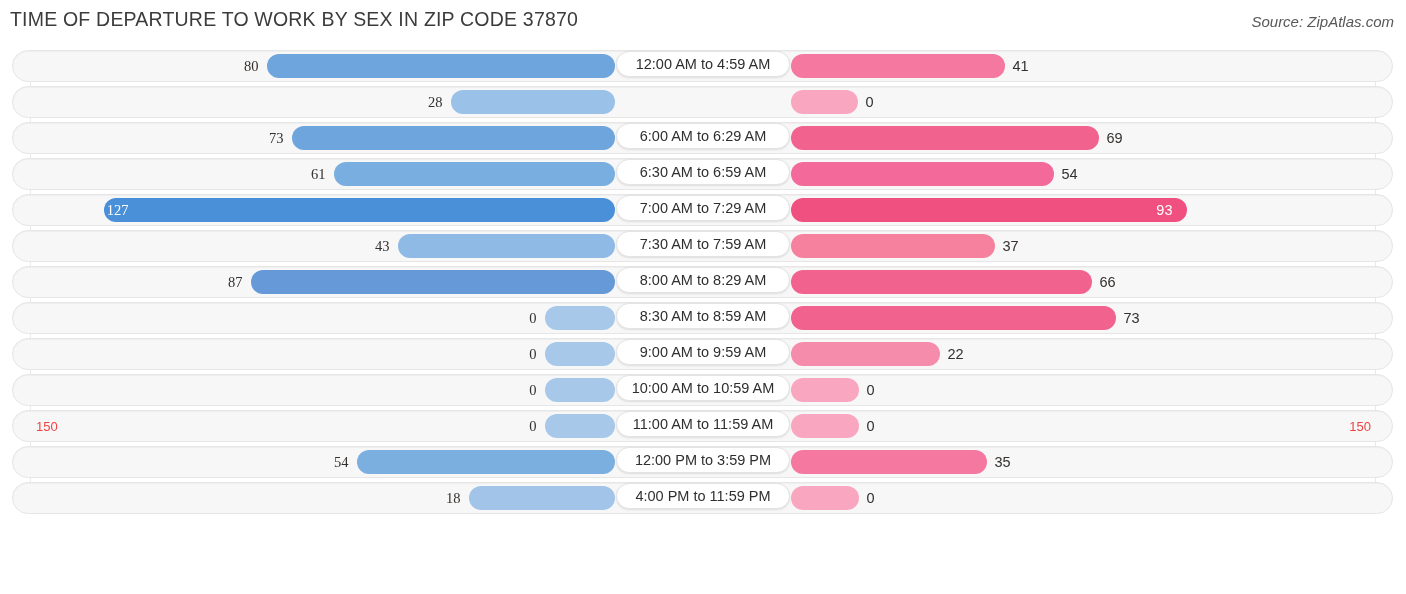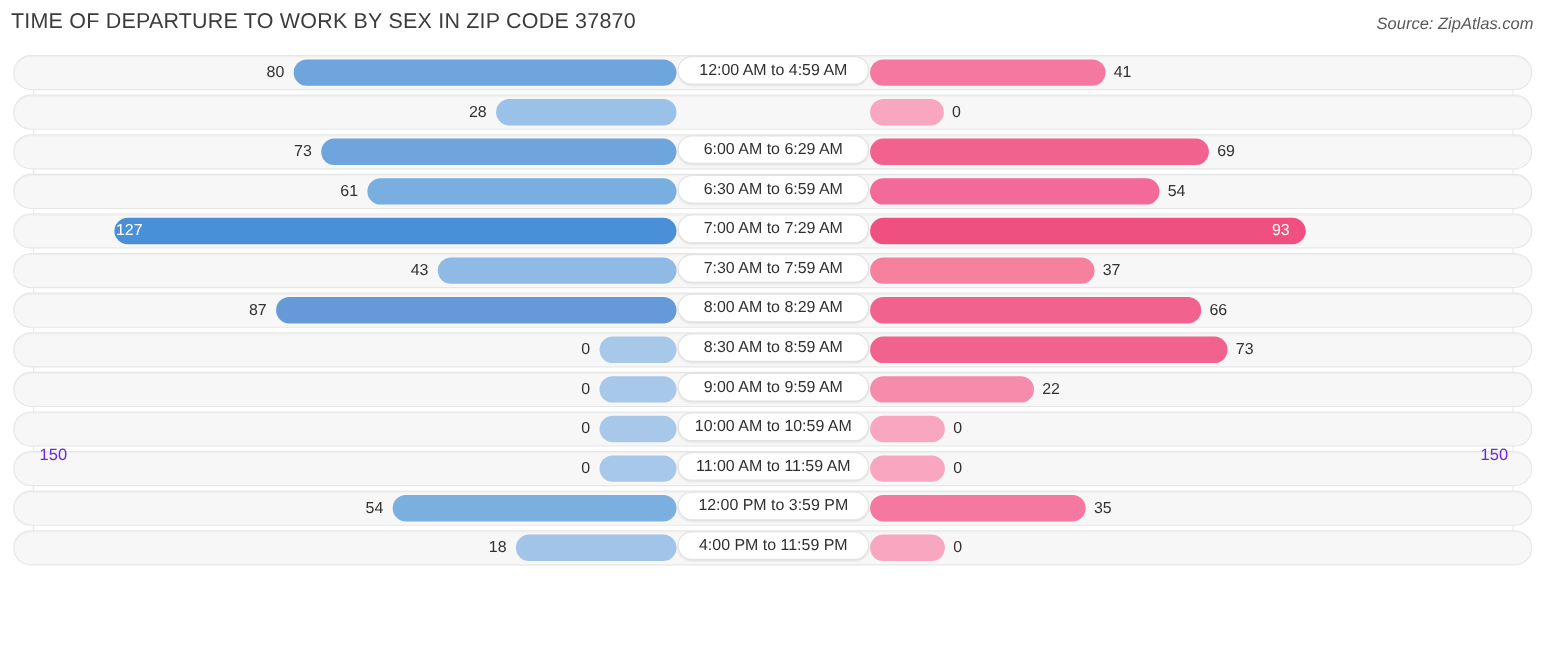--- a/index.html
+++ b/index.html
@@ -77,21 +77,21 @@
   .bar-female { left: 50%;  margin-left: 88px; }
 
   .val {
     position: absolute;
     top: 0; height: 24px;
     line-height: 24px;
     font-size: 14.5px;
     color: #33302e;
     white-space: nowrap;
   }
-  .val-male   { text-align: center; }
+  .val-male   { text-align: center; font-family: Liberation Serif, serif; }
   .val-female { text-align: left; }
   .val.inside { color: #ffffff; }
 
   .pill {
     position: absolute;
     left: 50%; top: 1px;
     transform: translateX(-50%);
     height: 26px; line-height: 25px;
     padding: 0 13px;
     min-width: 174px;
@@ -102,23 +102,23 @@
     font-size: 14.5px;
     color: #2f2f2f;
     white-space: nowrap;
     box-shadow: 0 1px 2px rgba(0,0,0,.10);
     z-index: 4;
   }
 
   
   .axis-left, .axis-right {
     position: absolute;
-    bottom: 16px;
-    font-size: 15px;
-    color: #6d28d9;
+    bottom: 4px;
+    font-size: 13px;
+    color: #ef4444;
   }
   .axis-left  { left: 36px; }
   .axis-right { right: 35px; }
 
   .legend {
     position: absolute;
     bottom: 14px; left: 0; width: 100%;
     display: flex; justify-content: center;
     align-items: center; gap: 17px;
   }

